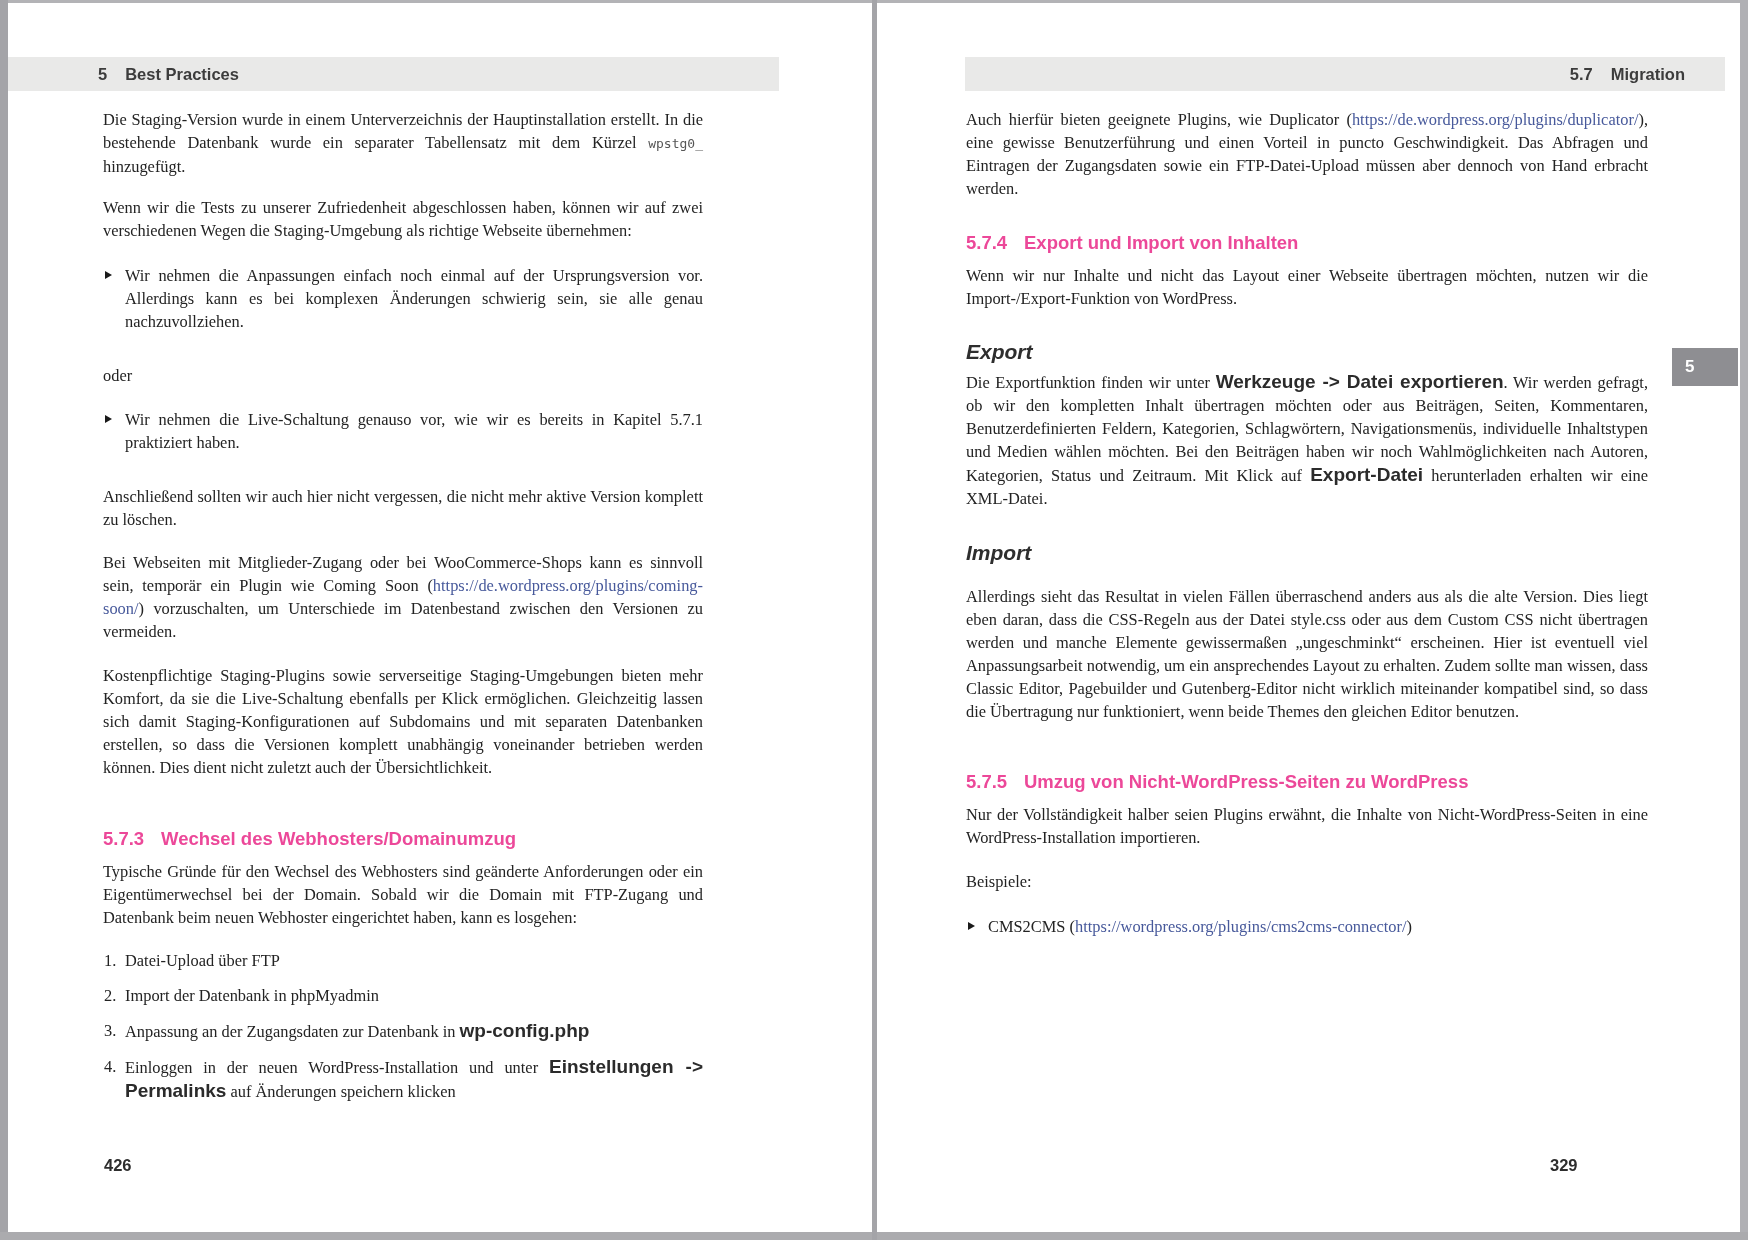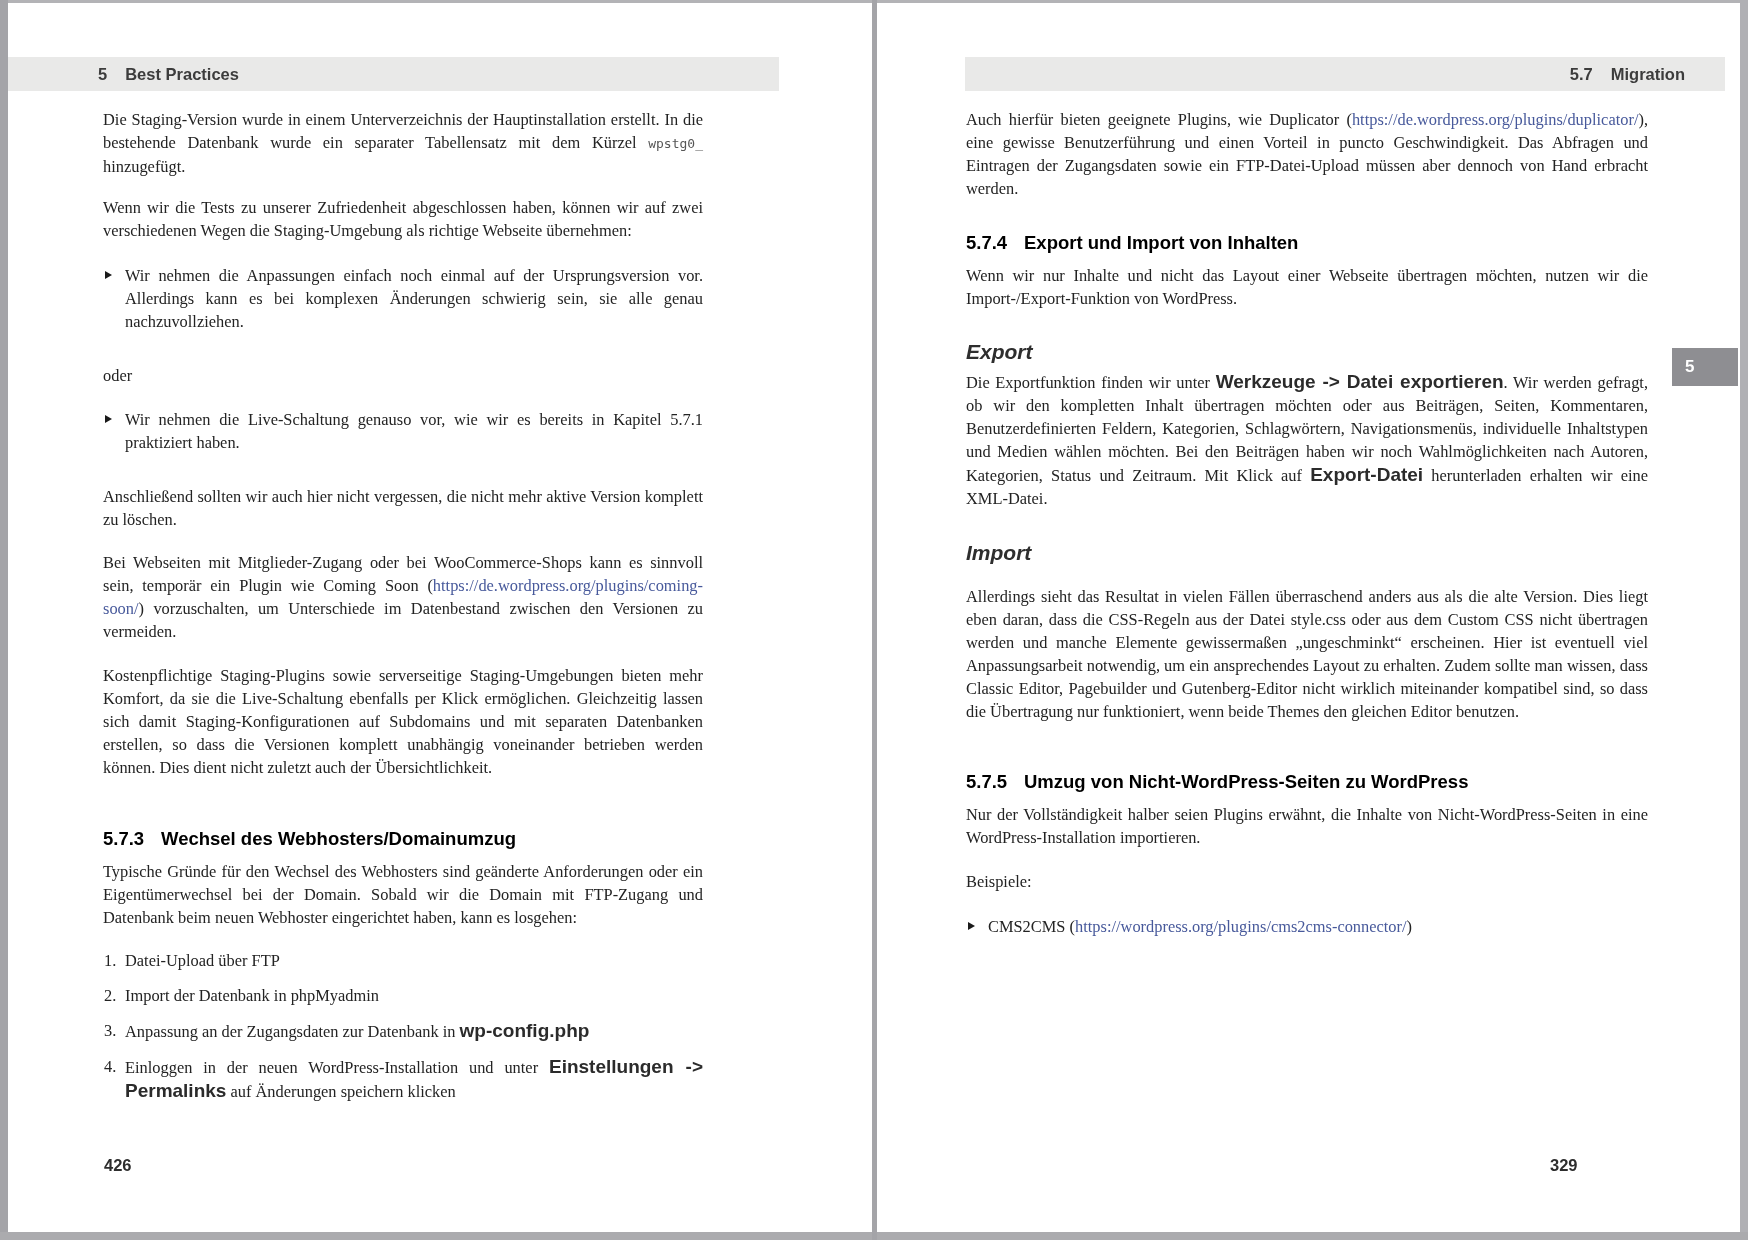--- a/index.html
+++ b/index.html
@@ -21,21 +21,21 @@
         font-family:"Liberation Sans", sans-serif;font-weight:700;font-size:16.5px;color:#3c3c3c;}
   .hbar-left{left:0;width:771px;padding-left:90px;box-sizing:border-box;}
   .hbar-right{left:88px;right:15px;justify-content:flex-end;padding-right:40px;box-sizing:border-box;}
   .hbar .hnum{margin-right:18px;}
   
   .col{position:absolute;top:91px;font-size:16.4px;line-height:23px;text-align:justify;}
   .col-left{left:95px;width:600px;}
   .col-right{left:89px;width:682px;}
   .para{margin:0;}
   .heading{font-family:"Liberation Sans", sans-serif;font-weight:700;font-size:18.5px;line-height:24px;
-           color:#000000;text-align:left;}
+           color:#ec4899;text-align:left;}
   .heading .hnum{display:inline-block;min-width:58px;}
   .subheading{font-family:"Liberation Sans", sans-serif;font-style:italic;font-weight:700;
               font-size:21px;line-height:23px;color:#2e2e2e;text-align:left;}
   .bullet{position:relative;padding-left:22px;}
   .bullet .marker{position:absolute;left:2px;top:7px;width:0;height:0;
                   border-left:7px solid #1a1a1a;border-top:4.5px solid transparent;border-bottom:4.5px solid transparent;}
   .oitem{position:relative;padding-left:22px;}
   .oitem .onum{position:absolute;left:1px;top:0;}
   .seg-link{color:#47599b;}
   .seg-kw{font-family:"Liberation Sans", sans-serif;font-weight:600;font-size:19px;color:#2b2b2b;}

